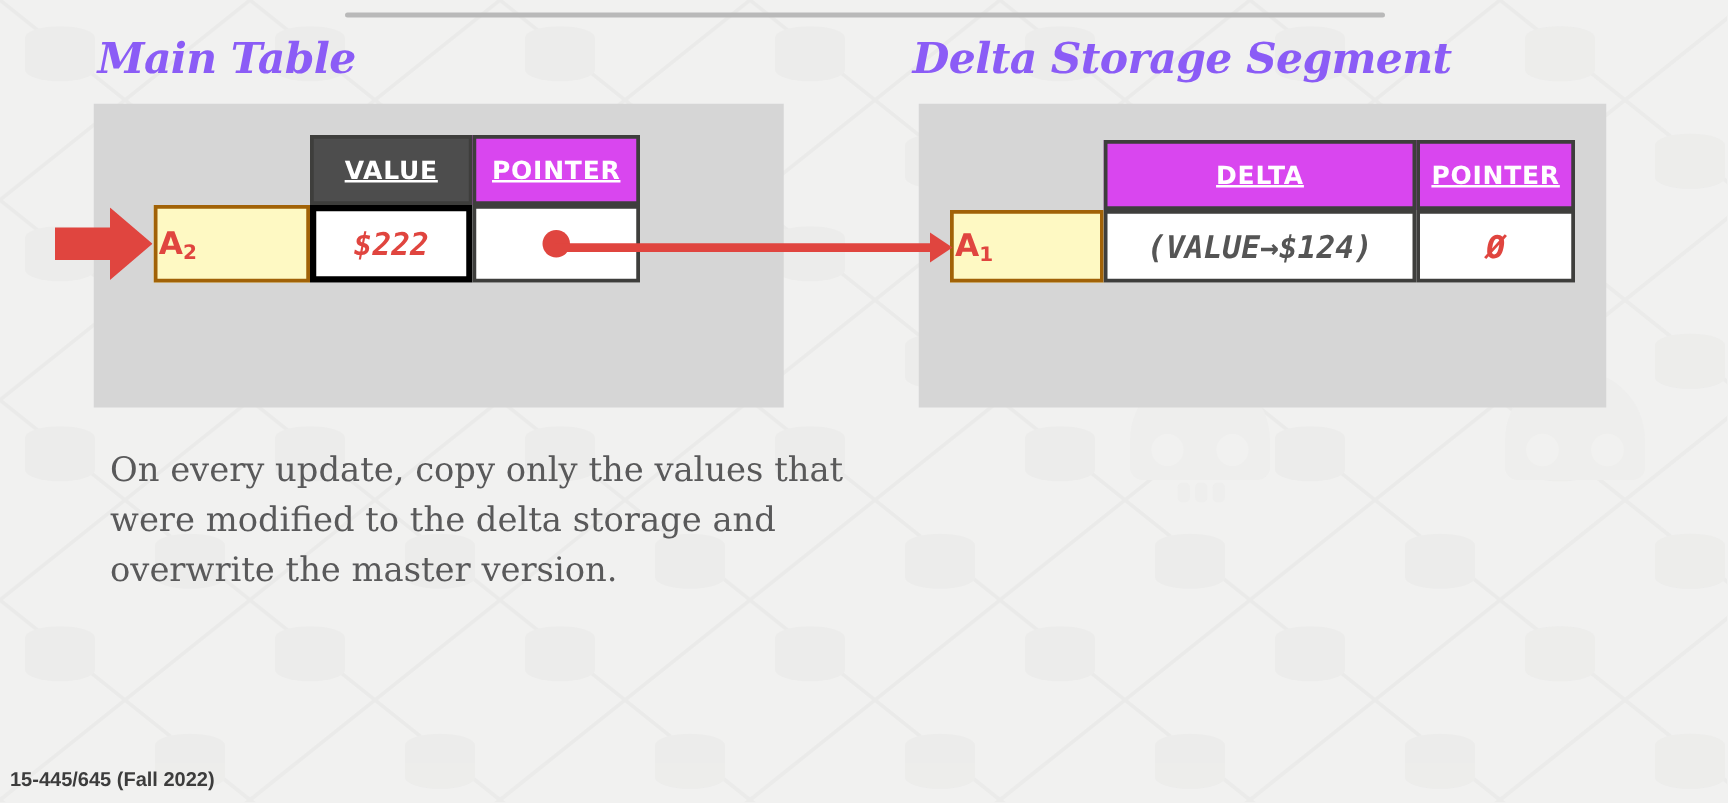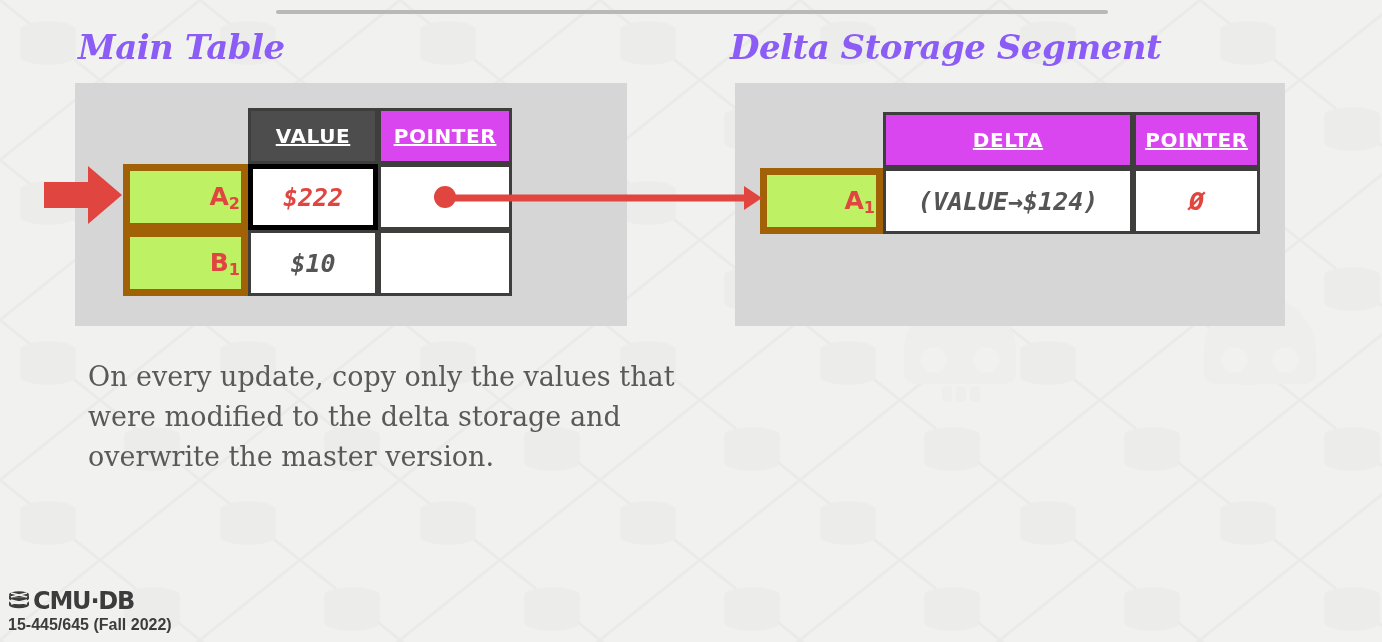--- a/index.html
+++ b/index.html
@@ -66,23 +66,23 @@
     text-align: center;
     vertical-align: middle;
     border: 3px solid #3e3e3c;
     text-decoration: underline;
   }
   .hdr-dark  { background: #4d4d4d; }
   .hdr-red   { background: #d946ef; }
   .hdr-blank { background: transparent; border: none; }
 
   .key-cell {
-    background: #bef264;
-    border: 7px solid #a16207;
-    text-align: right;
+    background: #fef9c3;
+    border: 3px solid #a16207;
+    text-align: left;
     vertical-align: middle;
     color: #e0453f;
     font-family: "DejaVu Sans", "Liberation Sans", sans-serif;
     font-weight: bold;
     font-size: 25px;
     height: 50px;
   }
   .key-cell sub {
     font-size: 16px;
     vertical-align: -4px;
@@ -229,27 +229,20 @@
   <tbody>
     <tr>
       <td class="key-cell">
         <span>A</span><sub>2</sub>
       </td>
       <td class="val-cell red-text highlight">$222</td>
       <td class="ptr-cell">
         <span class="ptr-dot"></span>
       </td>
     </tr>
-    <tr>
-      <td class="key-cell">
-        <span>B</span><sub>1</sub>
-      </td>
-      <td class="val-cell">$10</td>
-      <td class="ptr-cell"></td>
-    </tr>
   </tbody>
 </table>
 
 <svg class="block-arrow" style="left:44px; top:166px;" width="78" height="58" viewBox="0 0 78 58" xmlns="http://www.w3.org/2000/svg">
   <path d="M0 16 H44 V0 L78 29 L44 58 V42 H0 Z" fill="#e0453f"></path>
 </svg>
 
 <div class="panel-title" style="left:730px; top:27px;">Delta Storage Segment</div>
 
 <div class="gray-panel" style="left:735px; top:83px; width:550px; height:243px;"></div>
@@ -279,31 +272,14 @@
 </table>
 
 <svg class="connector" style="left:440px; top:180px;" width="325" height="36" viewBox="0 0 325 36" xmlns="http://www.w3.org/2000/svg">
   <line x1="4" y1="18" x2="306" y2="18" stroke="#e0453f" stroke-width="7"></line>
   <path d="M304 6 L322 18 L304 30 Z" fill="#e0453f"></path>
 </svg>
 
 <div id="body-copy">On every update, copy only the values that were modified to the delta storage and overwrite the master version.</div>
 
 <div id="footer">
-  <div id="footer-logo">
-    <svg width="22" height="22" viewBox="0 0 22 22" xmlns="http://www.w3.org/2000/svg">
-      <g fill="#3c3c3c">
-        <ellipse cx="11" cy="4.5" rx="10" ry="3.2"></ellipse>
-        <path d="M1 4.5 v4 a10 3.2 0 0 0 20 0 v-4 a10 3.2 0 0 1 -20 0 z"></path>
-        <path d="M1 11 v4 a10 3.2 0 0 0 20 0 v-4 a10 3.2 0 0 1 -20 0 z"></path>
-        <path d="M1 17.5 a10 3.2 0 0 0 20 0 a10 3.2 0 0 1 -20 0 z"></path>
-      </g>
-      <g stroke="#f1f1f0" stroke-width="1.6" fill="none">
-        <path d="M3 3 L19 7"></path>
-          <path d="M3 7 L19 3"></path>
-        <path d="M3 10 L19 14"></path>
-          <path d="M3 14 L19 10"></path>
-      </g>
-    </svg>
-    <span id="footer-wordmark">CMU·DB</span>
-  </div>
   <div id="footer-course">15-445/645 (Fall 2022)</div>
 </div>
 
 </body></html>

